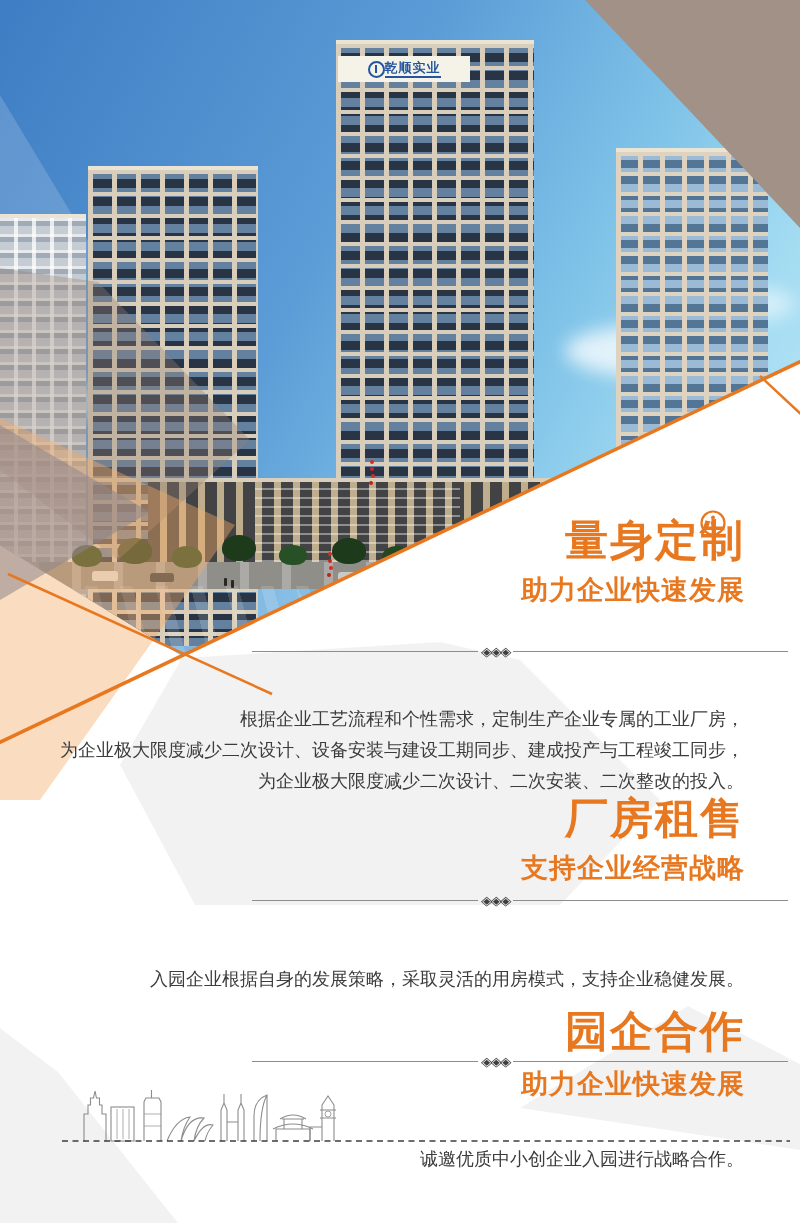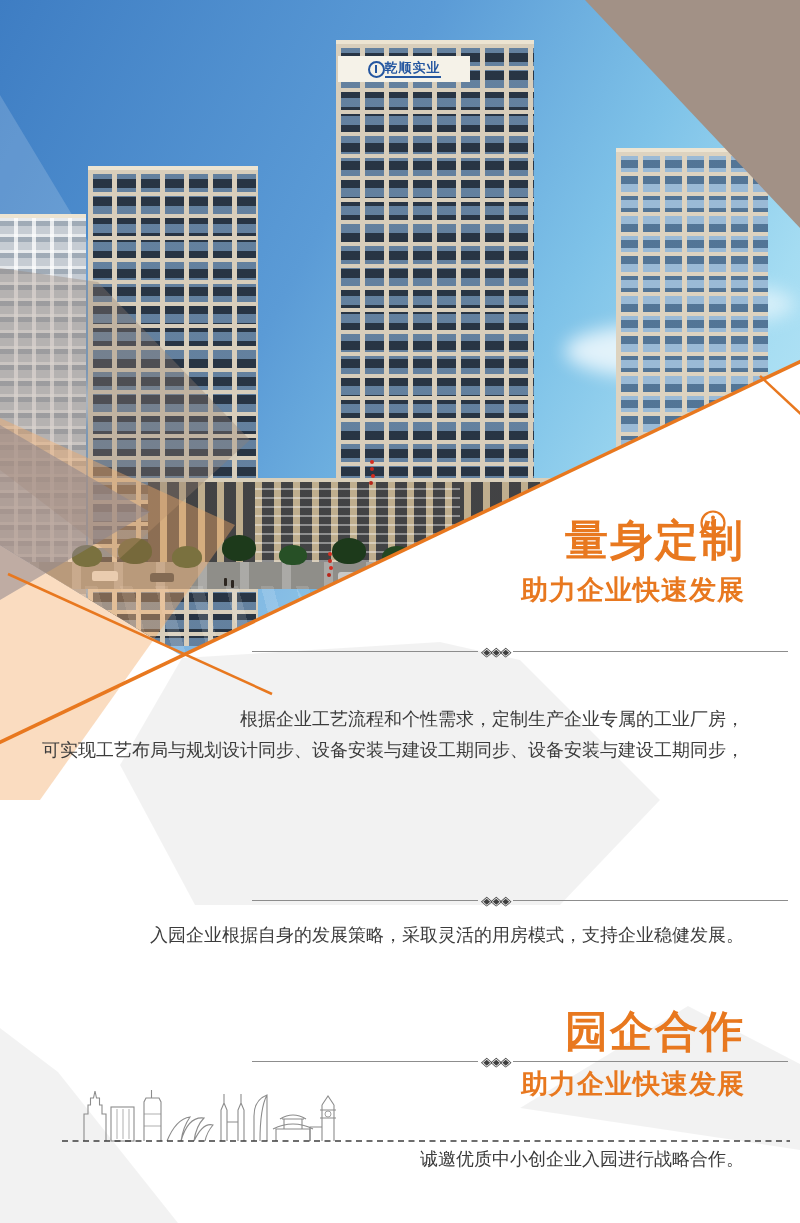--- a/index.html
+++ b/index.html
@@ -89,21 +89,21 @@
   .sec .s{font-size:27px;font-weight:700;letter-spacing:1px;margin-top:9px;white-space:nowrap;}
   .sec.sec1{top:518px;} .sec.sec2{top:796px;} .sec.sec3{top:1012px;font-family:Liberation Mono, monospace;}
 
   .divider{position:absolute;left:252px;width:536px;height:20px;display:flex;align-items:center;}
   .divider .seg{height:1px;background:#8d8d8d;}
   .divider .seg.l{width:226px;flex:none;} .divider .seg.r{flex:1;}
   .divider .orn{color:#3f3f3f;font-size:15px;letter-spacing:-2px;line-height:1;margin:0 3px;transform:scaleY(.85);}
   .divider.d1{top:641px;} .divider.d2{top:890px;} .divider.d3{top:1051px;}
 
   .para{position:absolute;right:56px;text-align:right;font-size:18px;color:#3c3c3c;line-height:31px;white-space:nowrap;}
-  .para.p1{top:704px;} .para.p2{top:920px;} .para.p3{top:1144px;margin-left:44px;}
+  .para.p1{top:704px;} .para.p2{top:964px;} .para.p3{top:1144px;margin-left:44px;}
 
   .skyline{position:absolute;left:50px;top:1072px;}
 </style>
 </head>
 <body>
 
 <div class="page">
 
   <div class="photo">
     <div class="sunray"></div>
@@ -161,23 +161,28 @@
     <div class="t">量身定制</div>
     <div class="s">助力企业快速发展</div>
   </div>
   <div class="divider d1">
     <span class="seg l"></span>
     <span class="orn">◈◈◈</span>
     <span class="seg r"></span>
   </div>
   <div class="para p1">
     <div>根据企业工艺流程和个性需求，定制生产企业专属的工业厂房，</div>
-    <div>可实现工艺布局与规划设计同步、设备安装与建设工期同步、设备安装与建设工期同步，</div>
-  </div>
-
+    <div>为企业极大限度减少二次设计、设备安装与建设工期同步、建成投产与工程竣工同步，</div>
+    <div>为企业极大限度减少二次设计、二次安装、二次整改的投入。</div>
+  </div>
+
+  <div class="sec sec2">
+    <div class="t">厂房租售</div>
+    <div class="s">支持企业经营战略</div>
+  </div>
   <div class="divider d2">
     <span class="seg l"></span>
     <span class="orn">◈◈◈</span>
     <span class="seg r"></span>
   </div>
   <div class="para p2">
     <div>入园企业根据自身的发展策略，采取灵活的用房模式，支持企业稳健发展。</div>
   </div>
 
   <div class="sec sec3">

